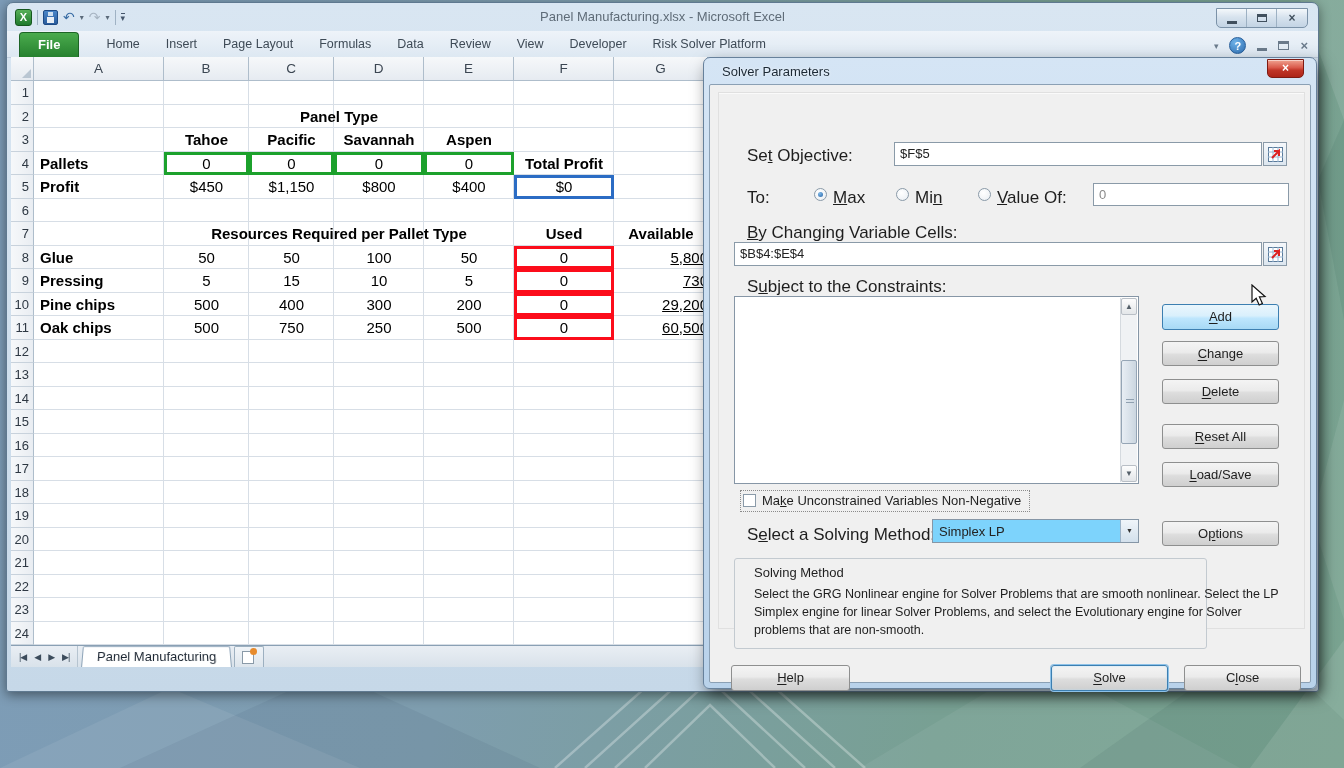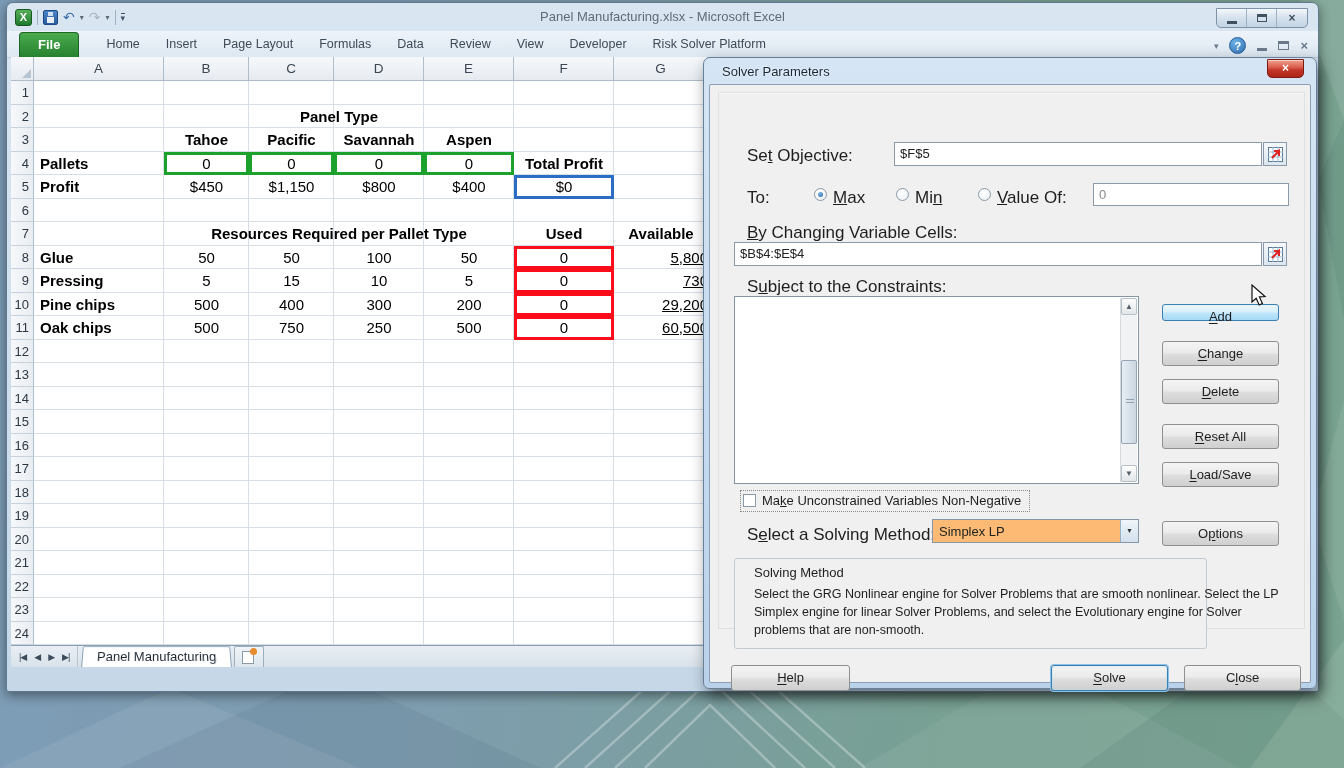--- a/index.html
+++ b/index.html
@@ -118,21 +118,21 @@
   .sb-up{ top:0; } .sb-down{ bottom:0; }
   .sb-thumb{ position:absolute; left:0; top:62px; width:16px; height:84px; background:linear-gradient(90deg,#e8eef4,#cbd6e0); border:1px solid #95a5b5; border-radius:2px; }
   .sb-thumb::after{ content:""; position:absolute; left:4px; top:38px; width:8px; height:6px;
     background:repeating-linear-gradient(#8fa0b0 0 1px,transparent 1px 3px); }
 
   .btn{ position:absolute; background:linear-gradient(#f4f4f4,#ebebeb 45%,#dddddd 55%,#cfcfcf); border:1px solid #8e8f8f; border-radius:3px; font-size:13px; color:#1e1e1e; text-align:center; }
   .btn u{ text-underline-offset:2px; }
   .btn.hover-blue{ background:linear-gradient(#eaf6fd,#d9f0fc 45%,#bee6fd 55%,#a7d9f5); border:1px solid #3c7fb1; }
   .btn.default-focus{ border:1px solid #3c7fb1; box-shadow:0 0 0 1px #8cc1e8, inset 0 0 2px #b5dcf5; }
 
-  .combo{ position:absolute; left:222px; top:434px; width:207px; height:24px; background:#fdba74; border:1px solid #8696a6; }
+  .combo{ position:absolute; left:222px; top:434px; width:207px; height:24px; background:#7dd3fc; border:1px solid #8696a6; }
   .combo-text{ position:absolute; left:6px; top:4px; font-size:13px; color:#222; }
   .combo-btn{ position:absolute; right:0; top:0; bottom:0; width:18px; background:linear-gradient(#f0f5fa,#d3e0ec); border-left:1px solid #9ab2c8; font-size:7px; color:#333; text-align:center; line-height:22px; }
 
   .grp{ position:absolute; left:24px; top:473px; width:473px; height:91px; border:1px solid #c3cad0; border-radius:3px; background:#f0f0f0; }
   .grp-title{ position:absolute; left:19px; top:6px; font-size:13px; color:#1e1e1e; }
   .grp-text{ position:absolute; left:19px; top:27px; width:528px; font-size:12.5px; color:#1e1e1e; line-height:1.42; }
 
   .cursor{ position:absolute; z-index:9; }
 
   u{ text-decoration:underline; }
@@ -387,21 +387,21 @@
     <div class="dlg-label" style="left:37px;top:192px;">S<u>u</u>bject to the Constraints:</div>
     <div class="listbox">
       <div class="sb">
         <div class="sb-btn sb-up">▲</div>
         <div class="sb-thumb"></div>
         <div class="sb-btn sb-down">▼</div>
       </div>
     </div>
 
     <div id="side-buttons">
-        <div class="btn hover-blue" style="left: 452px; top: 219px; width: 117px; height: 17px; line-height: 23px;"><u>A</u>dd</div>
+        <div class="btn hover-blue" style="left: 452px; top: 219px; width: 117px; height: 26px; line-height: 23px;"><u>A</u>dd</div>
         <div class="btn" style="left: 452px; top: 256px; width: 117px; height: 25px; line-height: 23px;"><u>C</u>hange</div>
         <div class="btn" style="left: 452px; top: 294px; width: 117px; height: 25px; line-height: 23px;"><u>D</u>elete</div>
         <div class="btn" style="left: 452px; top: 339px; width: 117px; height: 25px; line-height: 23px;"><u>R</u>eset All</div>
         <div class="btn" style="left: 452px; top: 377px; width: 117px; height: 25px; line-height: 23px;"><u>L</u>oad/Save</div>
         <div class="btn" style="left: 452px; top: 436px; width: 117px; height: 25px; line-height: 23px;">O<u>p</u>tions</div>
       </div>
 
     <div class="chk-wrap">
       <div class="chk"></div>
       <span class="chk-label">Ma<u>k</u>e Unconstrained Variables Non-Negative</span>

